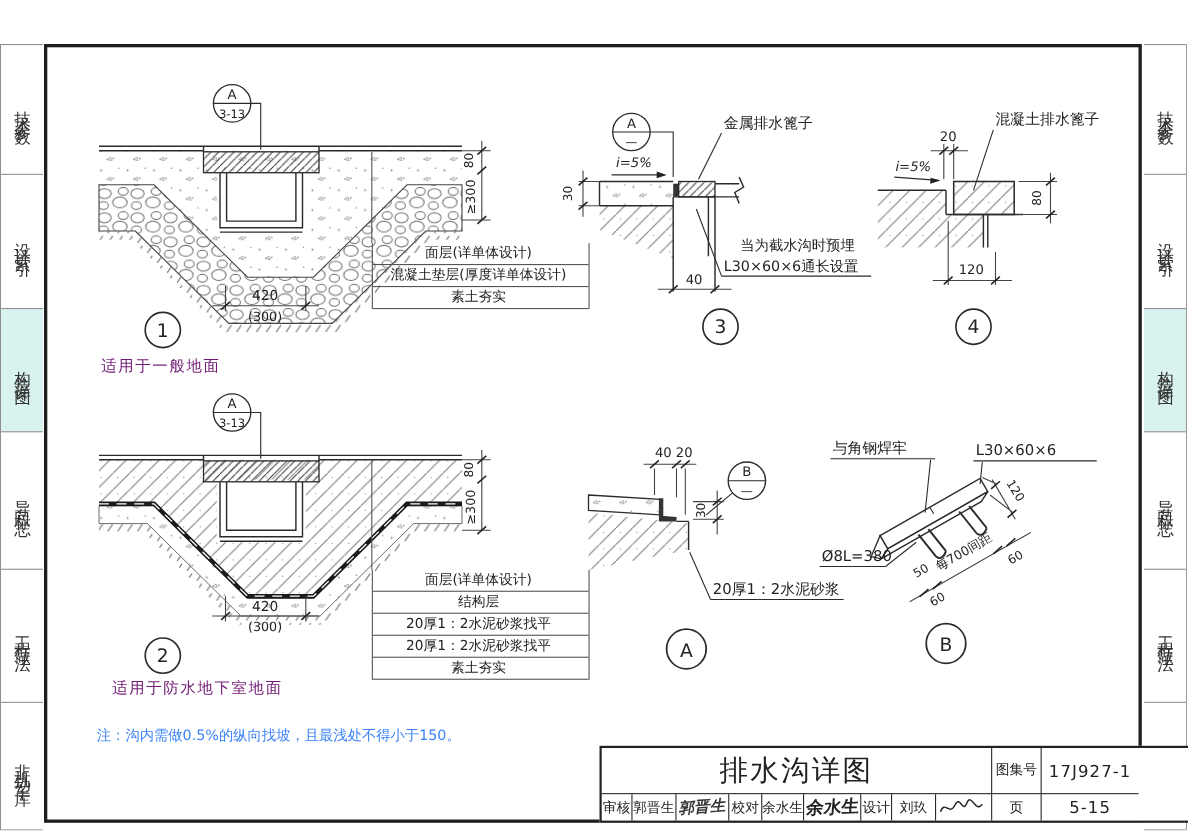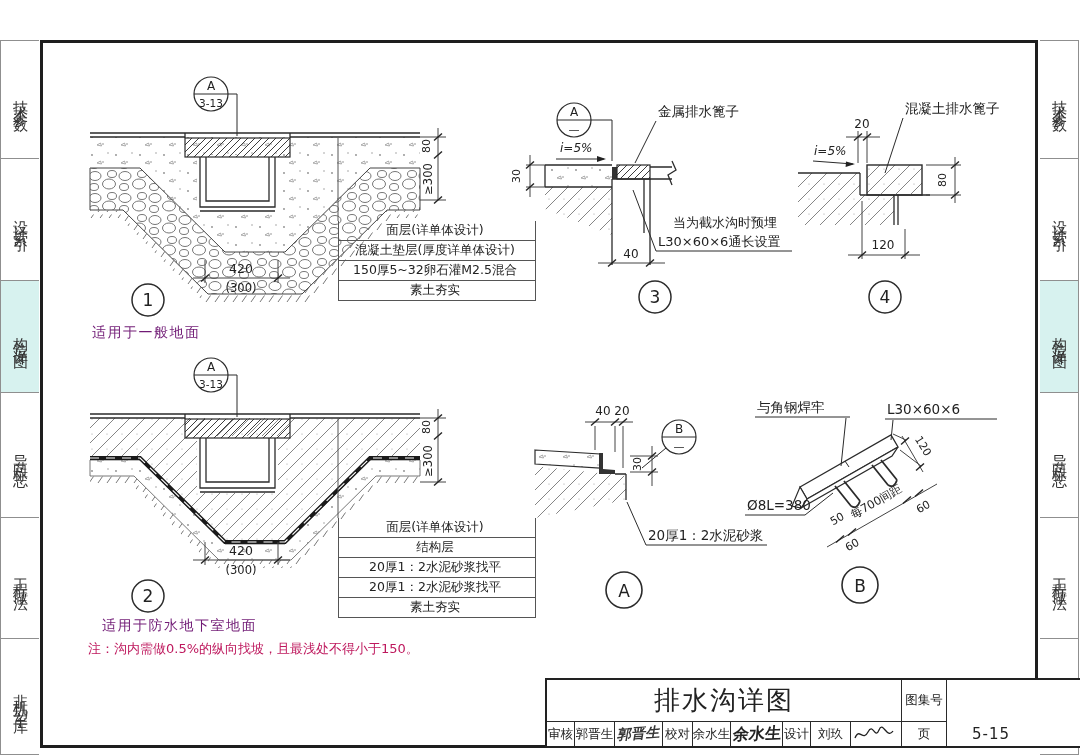--- a/index.html
+++ b/index.html
@@ -17,21 +17,21 @@
   .tab:last-child{border-bottom:1px solid #8f8f8f;}
   .tab span{writing-mode:vertical-rl;text-orientation:upright;letter-spacing:6px;
        font-size:15px;color:#333;}
   .tab.active{background:#d7f2ef;}
   
   .ltable{position:absolute;font-size:12.5px;color:#222;box-sizing:border-box;
           border-left:1px solid #555;border-right:1px solid #555;background:transparent;}
   .ltable .lrow{height:19px;line-height:18px;text-align:center;padding-right:4px;
           border-bottom:1px solid #555;white-space:nowrap;overflow:visible;}
   .cap{position:absolute;font-size:14px;letter-spacing:1.5px;color:#701a75;white-space:nowrap;}
-  .note{position:absolute;left:88px;top:640px;font-size:13px;color:#be185d;white-space:nowrap;}
+  .note{position:absolute;left:88px;top:660px;font-size:13px;color:#3b82f6;white-space:nowrap;}
   
   .tb{position:absolute;left:545px;top:678px;width:540px;height:70px;
       border:2px solid #222;box-sizing:border-box;background:#fff;}
   .cell{position:absolute;box-sizing:border-box;display:flex;align-items:center;
         justify-content:center;border-color:#2a2a2a;white-space:nowrap;overflow:visible;}
   .br{border-right:1px solid #2a2a2a;}
   .bb{border-bottom:1px solid #2a2a2a;}
   .tb-title{font-size:26px;letter-spacing:2px;font-weight:500;}
   .tb-small{font-size:12.5px;}
   .tb-no{font-size:15px;letter-spacing:1px;}
@@ -151,21 +151,20 @@
     <text transform="translate(344,119) rotate(-90)" text-anchor="middle" font-size="11.5">≥300</text>
   </g>
   <g>
     <circle cx="60" cy="240" r="16" fill="none" stroke="#2b2b2b" stroke-width="1.5"></circle>
     <text x="60" y="246" text-anchor="middle" font-size="17">1</text>
   </g>
 </svg>
 <div class="ltable" style="left:338px;top:221px;width:198px">
   <div class="lrow">面层(详单体设计)</div>
   <div class="lrow">混凝土垫层(厚度详单体设计)</div>
-  <div class="lrow">150厚5~32卵石灌M2.5混合</div>
   <div class="lrow">素土夯实</div>
 </div>
 <div class="cap" style="left:92px;top:324px">适用于一般地面</div>
 
 <svg style="left:88px;top:340px" width="380" height="300">
   <g>
     <path d="M2,78 H332 V118 H282 L197,202 H137 L52,118 H2 Z" fill="url(#h2)" stroke="none"></path>
     <path d="M2,120 H52 L137,204 H197 L282,120 H332 V136 H288 L203,220 H131 L46,136 H2 Z" fill="url(#sp)" stroke="#555" stroke-width="0.8"></path>
     <path d="M2,136 H46 L131,220 H203 L288,136 H332 V144 H291 L207,228 H127 L43,144 H2 Z" fill="url(#tk)" stroke="none"></path>
     <path d="M2,118 H52 L137,202 H197 L282,118 H332" stroke="#1a1a1a" stroke-width="4" fill="none"></path>
@@ -389,20 +388,21 @@
     <circle cx="115" cy="195" r="18" fill="none" stroke="#2b2b2b" stroke-width="1.6"></circle>
     <text x="115" y="202" text-anchor="middle" font-size="17">B</text>
   </g>
 </svg>
 
 <div class="note">注：沟内需做0.5%的纵向找坡，且最浅处不得小于150。</div>
 
 <div class="tb">
   <div class="cell br bb tb-title" style="left:0;top:0;width:355px;height:42px">排水沟详图</div>
   <div class="cell br bb tb-small" style="left:355px;top:0;width:45px;height:42px">图集号</div>
+  <div class="cell bb tb-no" style="left:400px;top:0;width:88px;height:42px">17J927-1</div>
 
   <div class="cell br tb-small" style="left:0;top:42px;width:28px;height:24px">审核</div>
   <div class="cell br tb-small" style="left:28px;top:42px;width:40px;height:24px">郭晋生</div>
   <div class="cell br" style="left:68px;top:42px;width:48px;height:24px">
     <span class="sig1">郭晋生</span>
   </div>
   <div class="cell br tb-small" style="left:116px;top:42px;width:30px;height:24px">校对</div>
   <div class="cell br tb-small" style="left:146px;top:42px;width:38px;height:24px">余水生</div>
   <div class="cell br" style="left:184px;top:42px;width:52px;height:24px">
     <span class="sig2">余水生</span>

